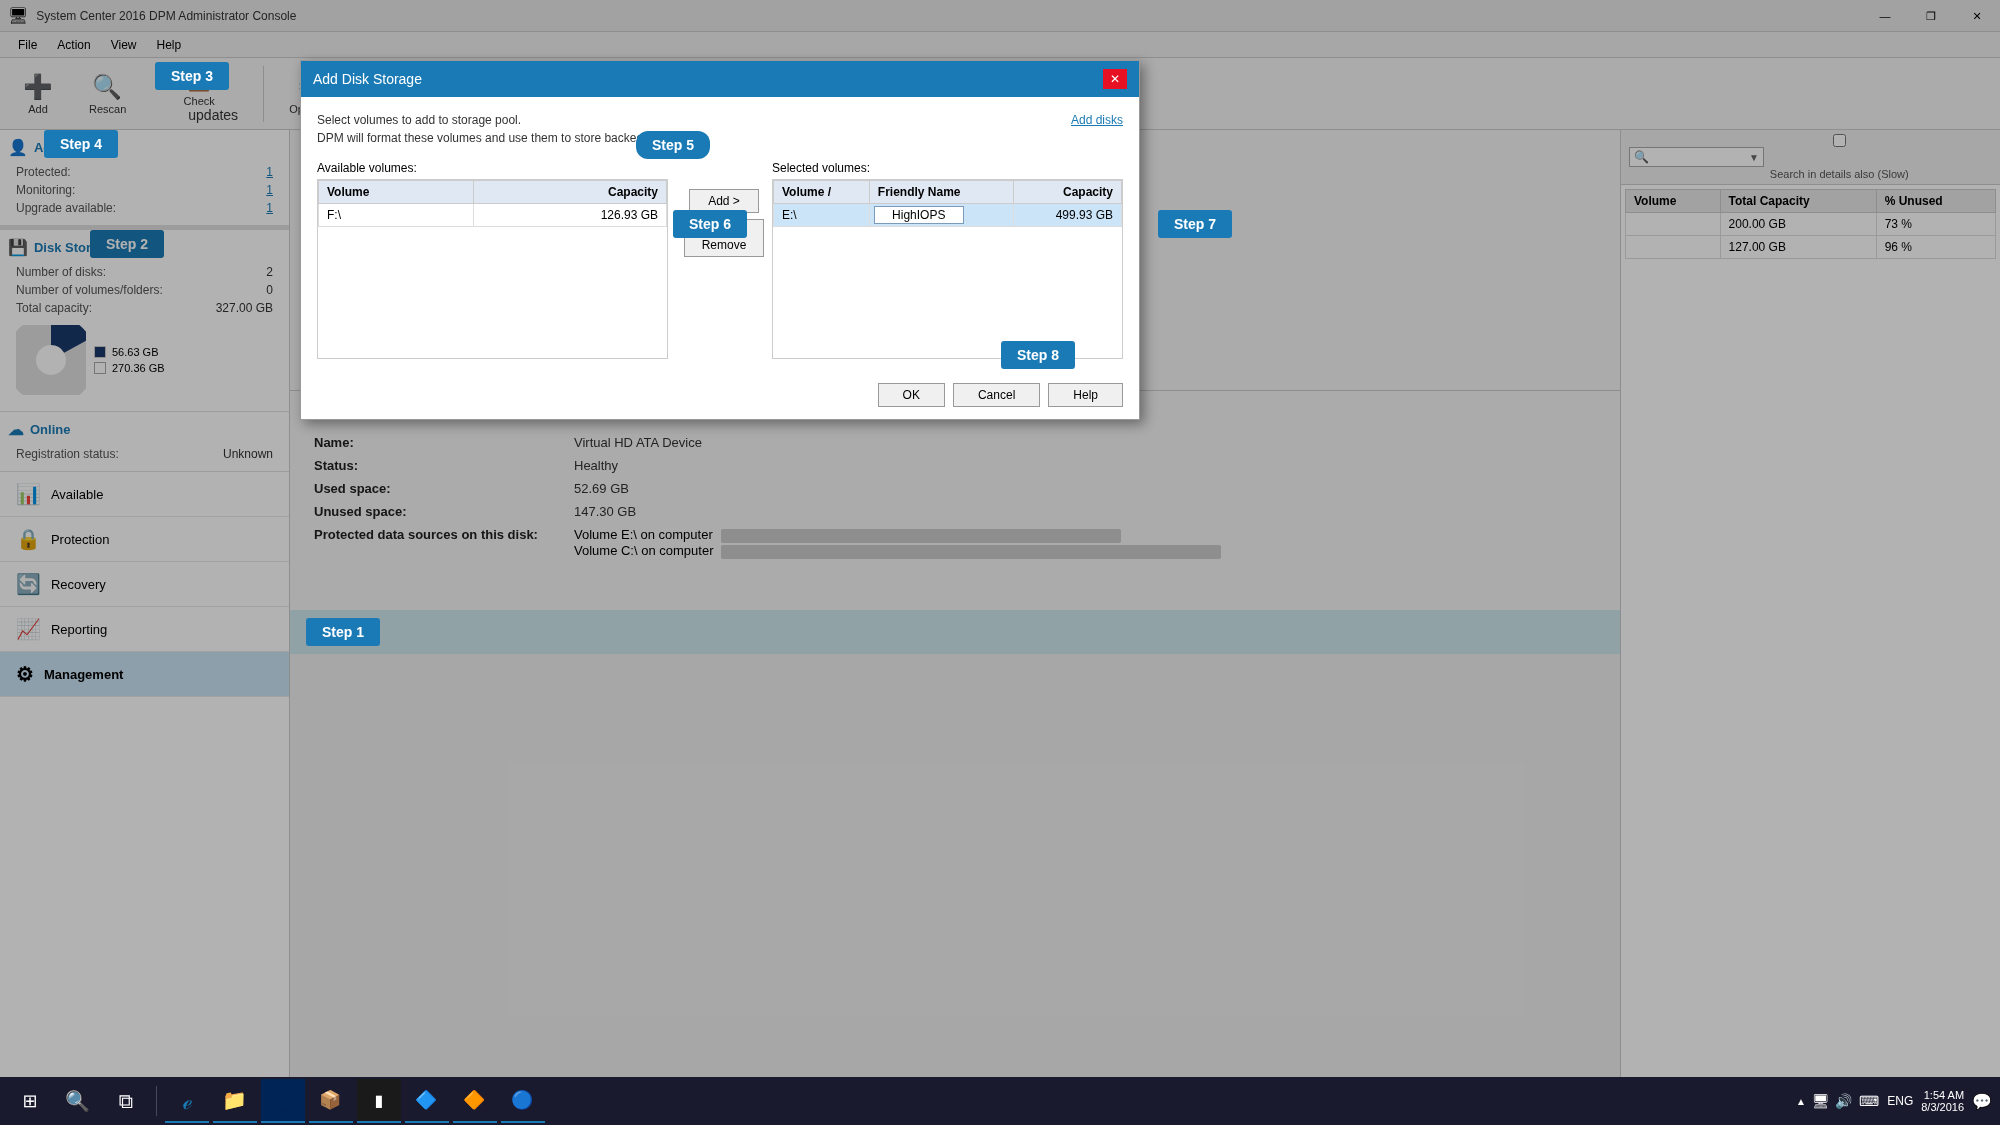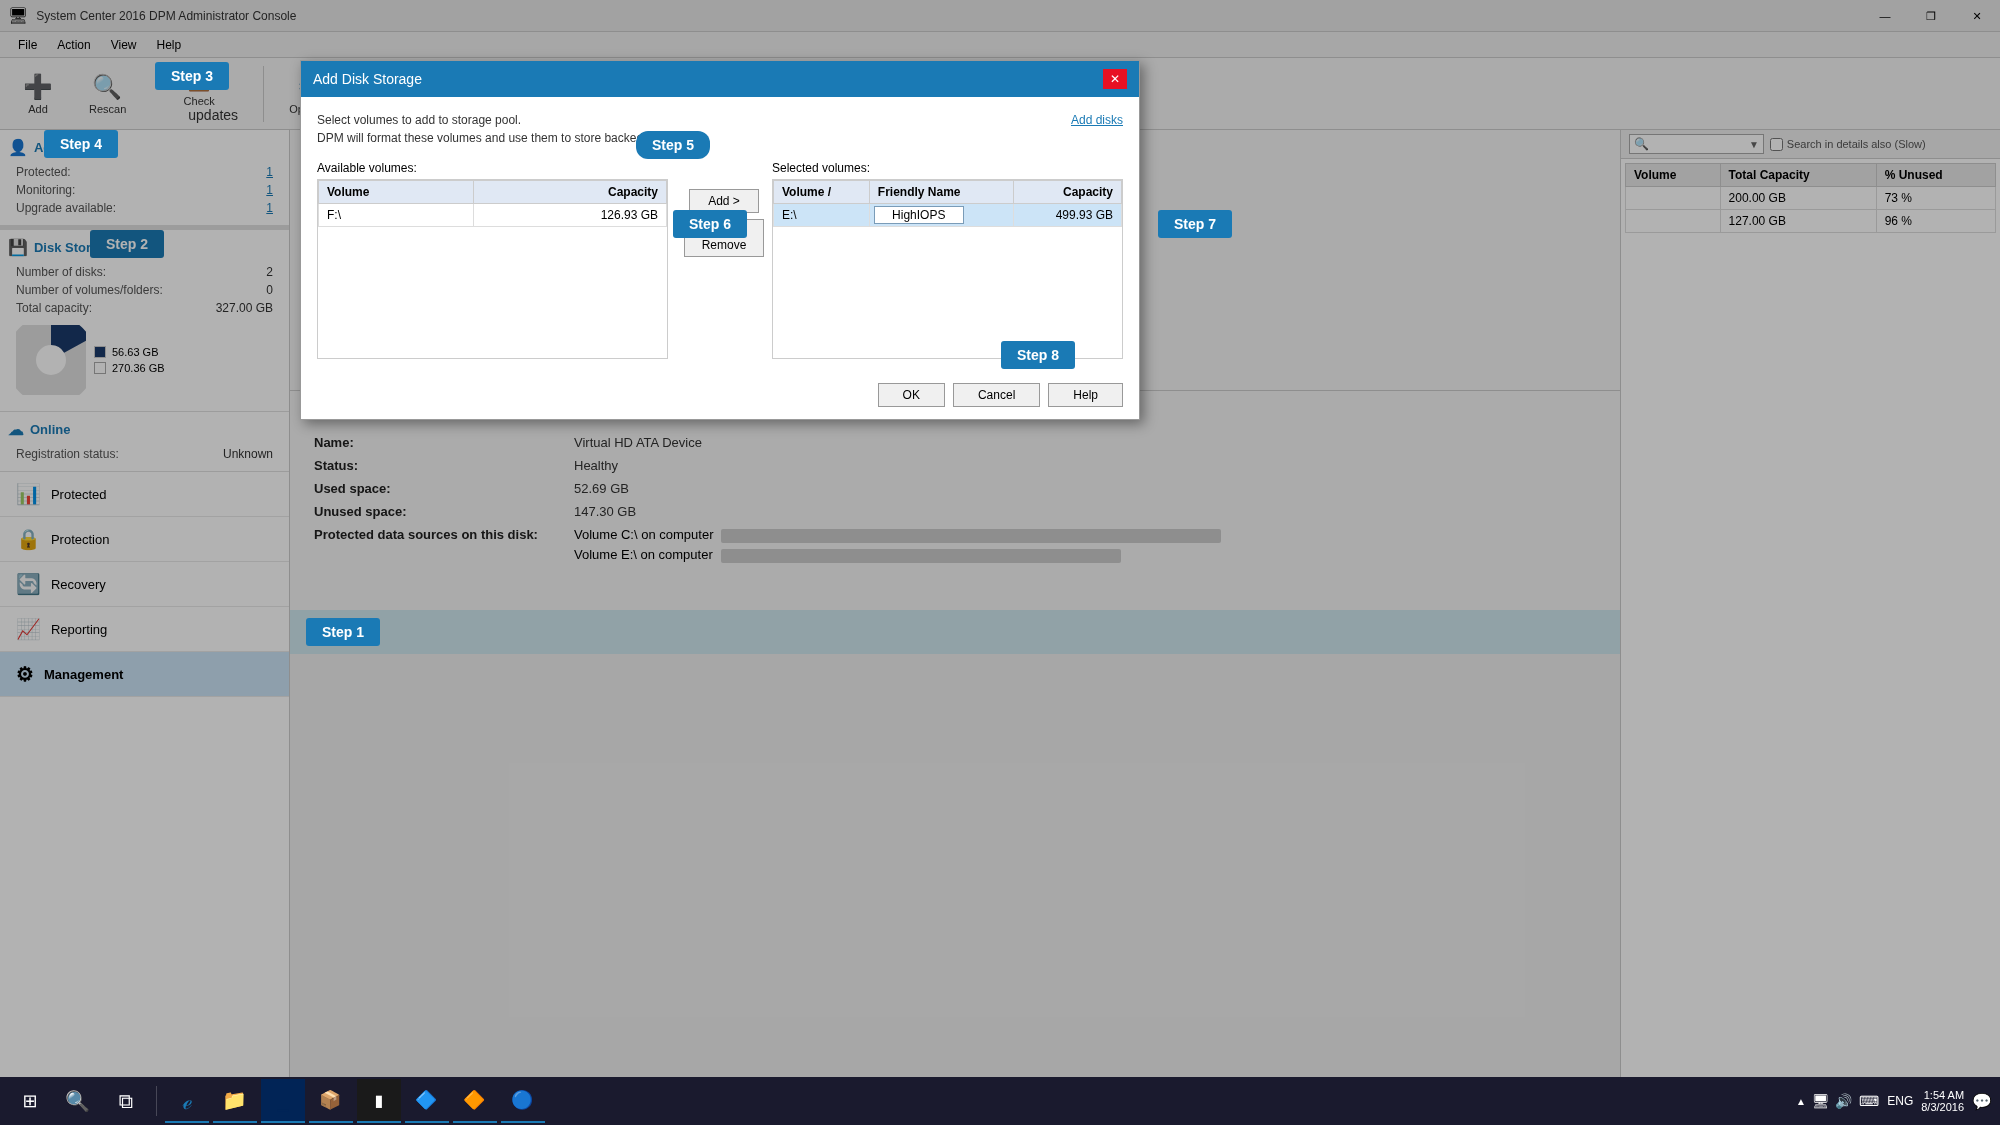--- a/index.html
+++ b/index.html
@@ -45,21 +45,21 @@
     .nav-section { }
     .nav-item { display: flex; align-items: center; gap: 10px; padding: 10px 16px; cursor: pointer; border-bottom: 1px solid #e8e8e8; font-size: 13px; }
     .nav-item.active { background: #cce4f7; font-weight: bold; }
     .nav-item .nav-icon { font-size: 20px; }
     
     
     #right-panel { width: 380px; background: white; border-left: 1px solid #ccc; flex-shrink: 0; }
     .right-toolbar { display: flex; align-items: center; padding: 4px 8px; border-bottom: 1px solid #ccc; background: #f0f0f0; gap: 6px; }
     .search-box { display: flex; align-items: center; border: 1px solid #aaa; background: white; padding: 2px 4px; }
     .search-box input { border: none; outline: none; font-size: 11px; width: 120px; }
-    .slow-search { font-size: 11px; color: #555; display: flex; align-items: center; gap: 4px; }
+    .slow-search { font-size: 11px; color: #555; display: flex; align-items: center; gap: 21px; flex-direction: column; }
     
     .right-table { width: 100%; border-collapse: collapse; }
     .right-table th { background: #e8e8e8; border: 1px solid #ccc; padding: 4px 8px; font-size: 12px; text-align: left; }
     .right-table td { border: 1px solid #ddd; padding: 4px 8px; font-size: 12px; }
     
     
     #details-section { background: #f5f5f5; padding: 16px 24px; border-top: 1px solid #ccc; min-height: 220px; }
     .details-title { font-size: 14px; font-weight: normal; color: #333; margin-bottom: 12px; }
     .details-title strong { font-weight: bold; }
     .detail-row { display: flex; margin-bottom: 8px; font-size: 13px; }
@@ -230,21 +230,21 @@
       </div>
       <div class="sidebar-stat">
         <span class="label">Registration status:</span>
         <span class="value" style="color:#333; text-decoration:none; display:flex; align-items:center; gap:2px;">Unknown</span>
       </div>
     </div>
 
     <div class="nav-section">
       <div class="nav-item">
         <span class="nav-icon">📊</span>
-        <span>Protected</span>
+        <span>Available</span>
       </div>
       <div class="nav-item">
         <span class="nav-icon">🔒</span>
         <span>Protection</span>
       </div>
       <div class="nav-item">
         <span class="nav-icon">🔄</span>
         <span>Recovery</span>
       </div>
       <div class="nav-item">
@@ -282,27 +282,27 @@
         <div class="detail-label">Used space:</div>
         <div class="detail-value">52.69 GB</div>
       </div>
       <div class="detail-row">
         <div class="detail-label">Unused space:</div>
         <div class="detail-value">147.30 GB</div>
       </div>
       <div class="detail-row" style="align-items:flex-start;">
         <div class="detail-label">Protected data sources on this disk:</div>
         <div>
+          <div style="display:flex; gap:8px;">
+            <span>Volume E:\ on computer</span>
+            <span style="color:#ccc; background:#ccc; border-radius:2px; min-width:400px; height:14px; margin-top:2px;"></span>
+          </div>
           <div style="display:flex; gap:8px; margin-bottom:4px;">
             <span>Volume C:\ on computer</span>
             <span style="color:#ccc; background:#ccc; border-radius:2px; min-width:500px; height:14px; margin-top:2px;"></span>
-          </div>
-          <div style="display:flex; gap:8px;">
-            <span>Volume E:\ on computer</span>
-            <span style="color:#ccc; background:#ccc; border-radius:2px; min-width:400px; height:14px; margin-top:2px;"></span>
           </div>
         </div>
       </div>
     </div>
 
     <div style="background: #d0e8f0; padding: 8px 16px; position:relative;">
       <div class="step-callout" style="position:relative; display:inline-block;">Step 1</div>
     </div>
   </div>
 

